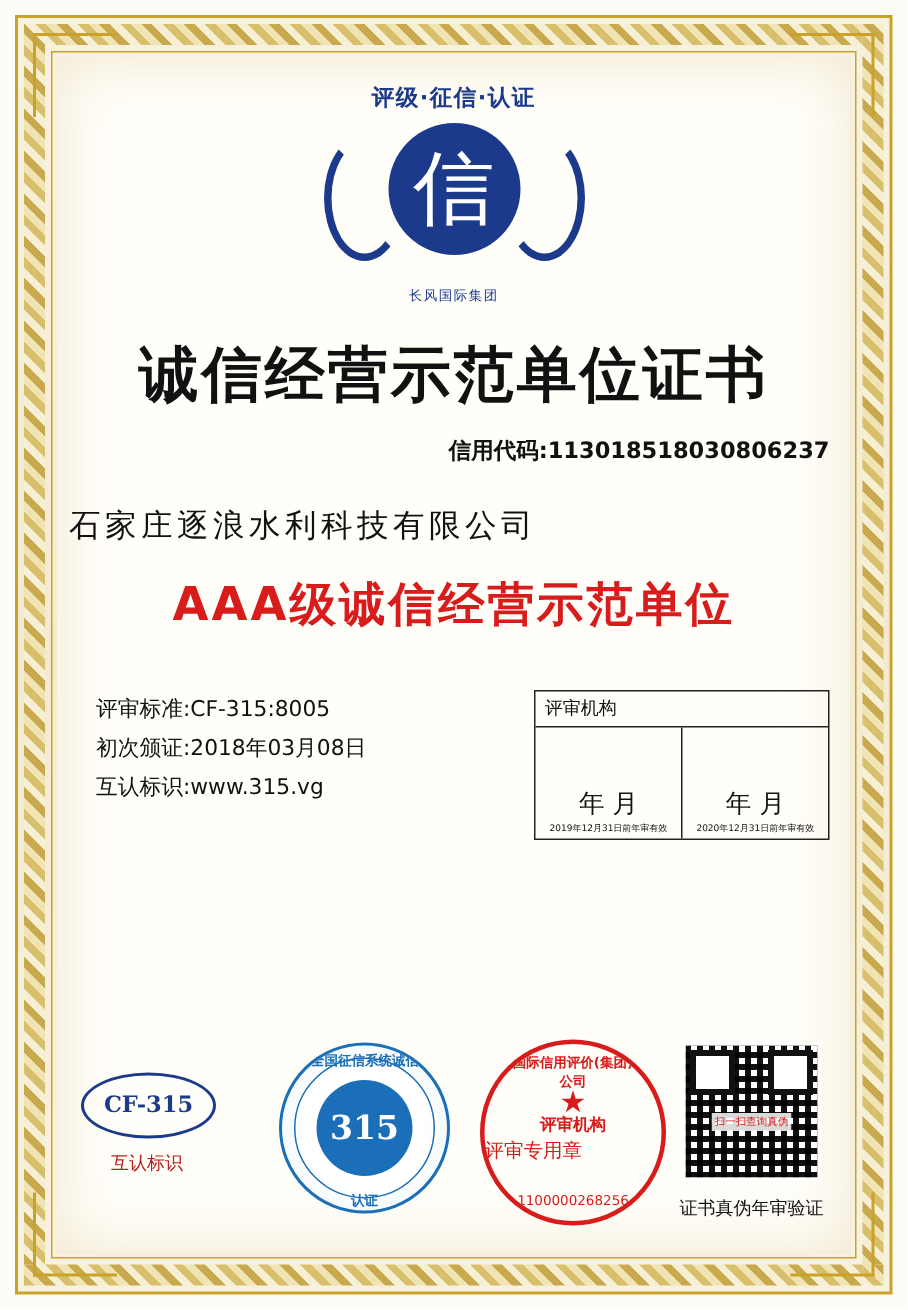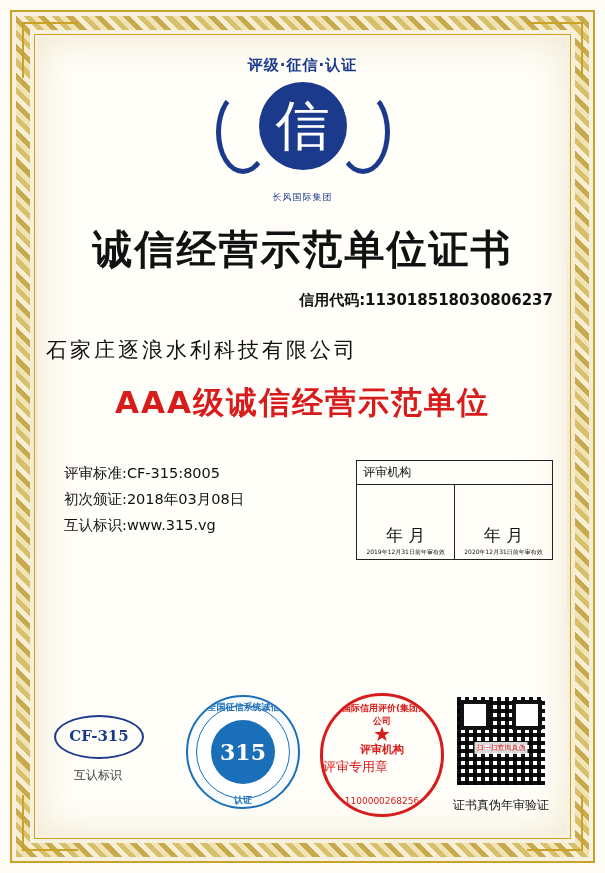--- a/index.html
+++ b/index.html
@@ -196,21 +196,21 @@
   .cf-oval {
     width: 86px; height: 40px;
     border: 2px solid #1b3a8c;
     border-radius: 50%;
     color: #1b3a8c;
     font-size: 15px;
     line-height: 38px;
     font-weight: bold;
     font-family: "DejaVu Serif", serif;
   }
-  .cf-label { margin-top: 8px; font-size: 12px; color: #404040; }
+  .cf-label { margin-top: 8px; font-size: 12px; color: #b91c1c; }
 
   .seal-globe {
     position: absolute;
     left: 140px; top: 2px;
     width: 110px; height: 110px;
     border-radius: 50%;
     border: 2px solid #1b6fb8;
     background: radial-gradient(circle at 50% 50%, #ffffff 52%, #eaf4fb 100%);
     overflow: hidden;
   }

